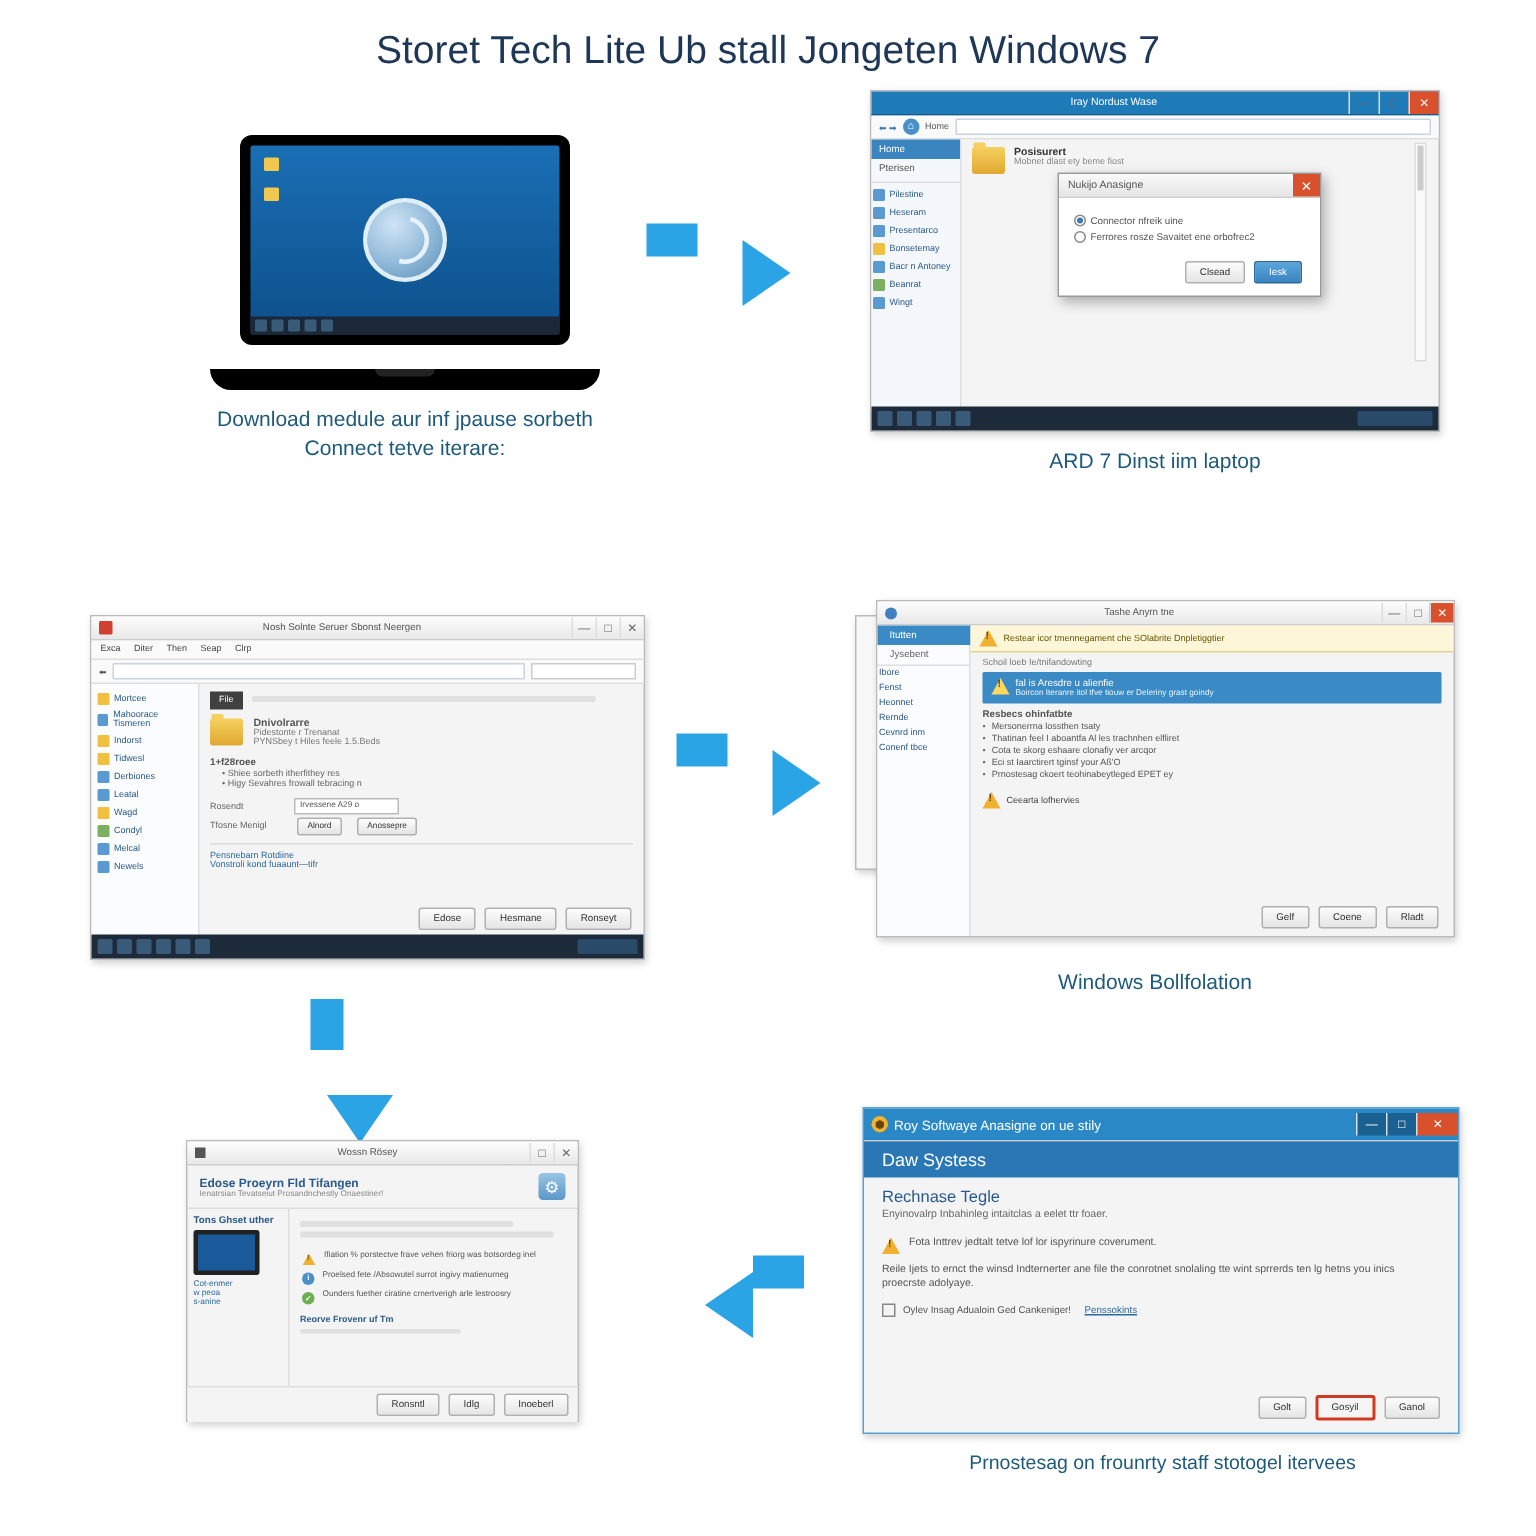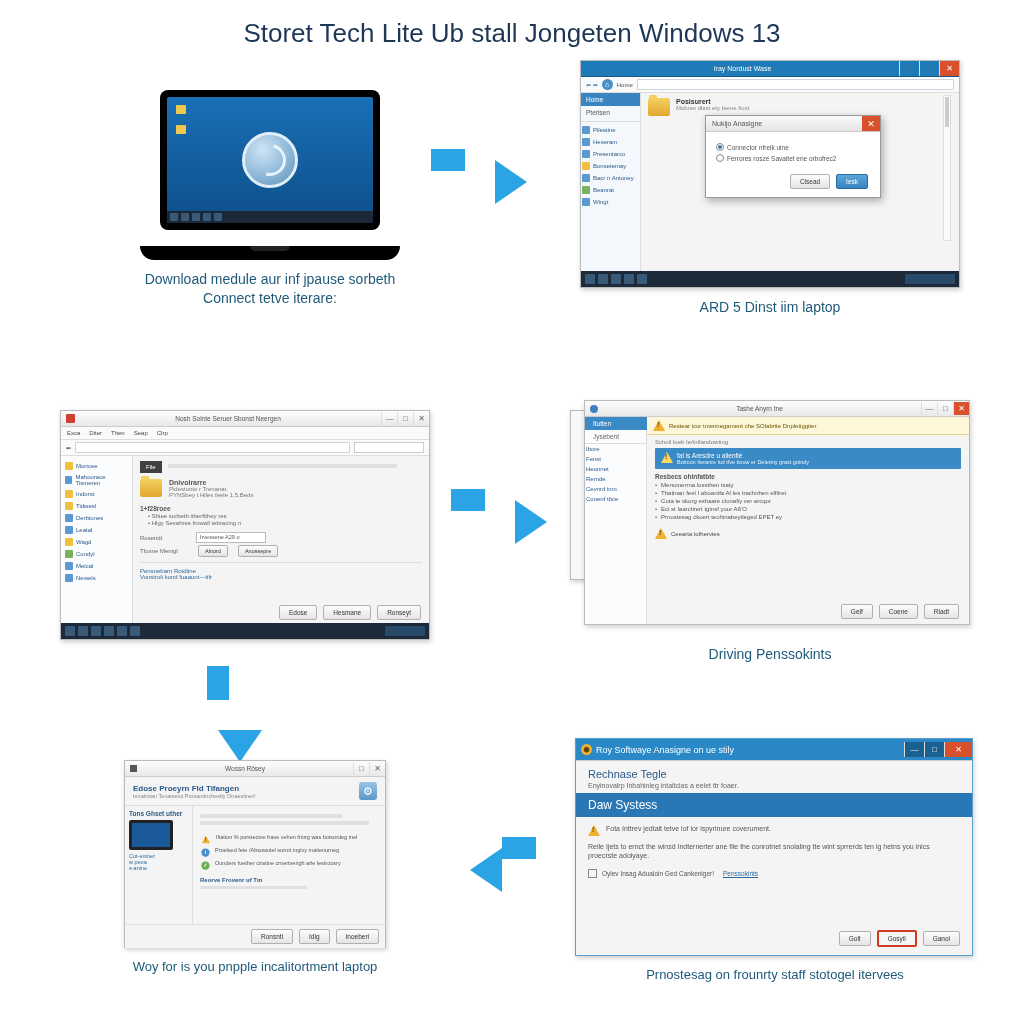--- a/index.html
+++ b/index.html
@@ -70,21 +70,21 @@
   .addr-in{flex:1;height:11px;background:#fff;border:1px solid #c8d4e0;border-radius:1px}
   .tab-row{display:flex;border-bottom:1px solid #ccc;font-size:6.5px}
   .tab{padding:3px 8px;border:1px solid #ccc;border-bottom:none;background:#f0f0f0;margin-right:-1px}
   .tab.blue-act{background:#3a8ac5;color:#fff;border-color:#2a6a9a}
   .hl-row{background:#3a8ac5;color:#fff;padding:4px 6px;font-size:6.5px;margin:3px 0;border-radius:1px;display:flex;gap:4px;align-items:flex-start}
   .top-banner{background:#fdf6d8;border-bottom:1px solid #e0d490;padding:3px 6px;font-size:6px;color:#665500;display:flex;align-items:center;gap:4px}
 </style>
 </head>
 <body>
 
-<div class="page-title">Storet Tech Lite Ub stall Jongeten Windows 13</div>
+<div class="page-title">Storet Tech Lite Ub stall Jongeten Windows 7</div>
 
 <div class="grid">
 
   <div class="cell" style="left:130px;top:30px;width:280px">
     <div class="laptop">
       <div class="lap-screen">
         <div class="lap-inner">
           <div class="lap-icon" style="top:8px;left:8px"></div>
           <div class="lap-icon" style="top:28px;left:8px"></div>
           <div class="lap-logo"></div>
@@ -195,21 +195,21 @@
       </div>
       <div class="taskbar">
           <span></span>
           <span></span>
           <span></span>
           <span></span>
           <span></span>
           <span style="margin-left:auto;background:#2a4a6a;width:50px"></span>
         </div>
     </div>
-    <div class="caption">ARD 5 Dinst iim laptop</div>
+    <div class="caption">ARD 7 Dinst iim laptop</div>
   </div>
 
   <div class="cell" style="left:60px;top:350px;width:370px">
     <div class="win" style="width:370px;height:230px">
       <div class="win-title">
         <span style="display:flex;align-items:center;gap:3px">
             <span style="width:9px;height:9px;background:#d04030;border-radius:1px"></span>
           </span>
         <span style="flex:1;text-align:center;font-size:6.5px">Nosh Solnte Seruer Sbonst Neergen</span>
         <div class="win-ctrl thin">
@@ -404,21 +404,21 @@
             </div>
             <div style="position:absolute;right:8px;bottom:5px">
               <span class="btn">Gelf</span>
               <span class="btn">Coene</span>
               <span class="btn">Rladt</span>
             </div>
           </div>
         </div>
       </div>
     </div>
-    <div class="caption">Driving Penssokints</div>
+    <div class="caption">Windows Bollfolation</div>
   </div>
 
   <div class="arrow" style="left:218px;top:670px">
       <div class="arrow-down"></div>
     </div>
 
   <div class="cell" style="left:110px;top:700px;width:290px">
     <div class="win" style="width:262px;height:188px;margin:0 auto">
       <div class="win-title">
         <span style="display:flex;gap:2px">
@@ -466,45 +466,44 @@
           <div style="font-size:6px;color:#2a5a8a;font-weight:600;margin-top:6px">Reorve Frovenr uf Tm</div>
           <div class="line sm" style="height:3px"></div>
         </div>
       </div>
       <div style="border-top:1px solid #ddd;padding:4px;text-align:right;background:#f4f4f4">
         <span class="btn">Ronsntl</span>
         <span class="btn">Idlg</span>
         <span class="btn">Inoeberl</span>
       </div>
     </div>
-    <div class="caption sm">Woy for is you pnpple incalitortment laptop</div>
   </div>
 
   <div class="arrow" style="left:470px;top:788px">
       <div class="arrow-left"></div>
     </div>
 
   <div class="cell" style="left:575px;top:678px;width:400px">
     <div class="win" style="width:398px;height:218px;border:1px solid #5aa0d0">
       <div class="win-title xblue">
         <span style="display:flex;align-items:center;gap:4px">
             <span class="info-ico" style="background:#f0b030;color:#664400">⬢</span>
             <span>Roy Softwaye Anasigne on ue stily</span>
           </span>
         <div class="win-ctrl">
             <span style="background:#1a6090;color:#fff">―</span>
             <span style="background:#1a6090;color:#fff">□</span>
             <span class="cls" style="width:28px">✕</span>
           </div>
       </div>
+      <div style="background:#2978b5;color:#fff;padding:5px 12px;font-size:12px">Daw Systess</div>
       <div style="padding:7px 12px 4px">
         <div style="font-size:11px;color:#2a5a8a">Rechnase Tegle</div>
         <div style="font-size:7px;color:#666;margin-top:2px">Enyinovalrp Inbahinleg intaitclas a eelet ttr foaer.</div>
       </div>
-      <div style="background:#2978b5;color:#fff;padding:5px 12px;font-size:12px">Daw Systess</div>
       <div style="padding:8px 12px">
         <div style="display:flex;gap:6px;align-items:flex-start;font-size:7px;color:#555">
           <span class="warn-ico"></span>
           <span>Fota Inttrev jedtalt tetve lof lor ispyrinure coverument.</span>
         </div>
         <div style="font-size:7px;color:#555;margin:6px 0 8px;line-height:1.35">Reile Ijets to ernct the winsd Indternerter ane file the conrotnet snolaling tte wint sprrerds ten lg hetns you inics proecrste adolyaye.</div>
         <div style="display:flex;align-items:center;gap:5px;font-size:6.5px;color:#555">
           <span style="width:9px;height:9px;border:1px solid #888"></span>
           <span>Oylev Insag Adualoin Ged Cankeniger!</span>
           <span style="color:#2a6aa0;text-decoration:underline;margin-left:4px">Penssokints</span>

